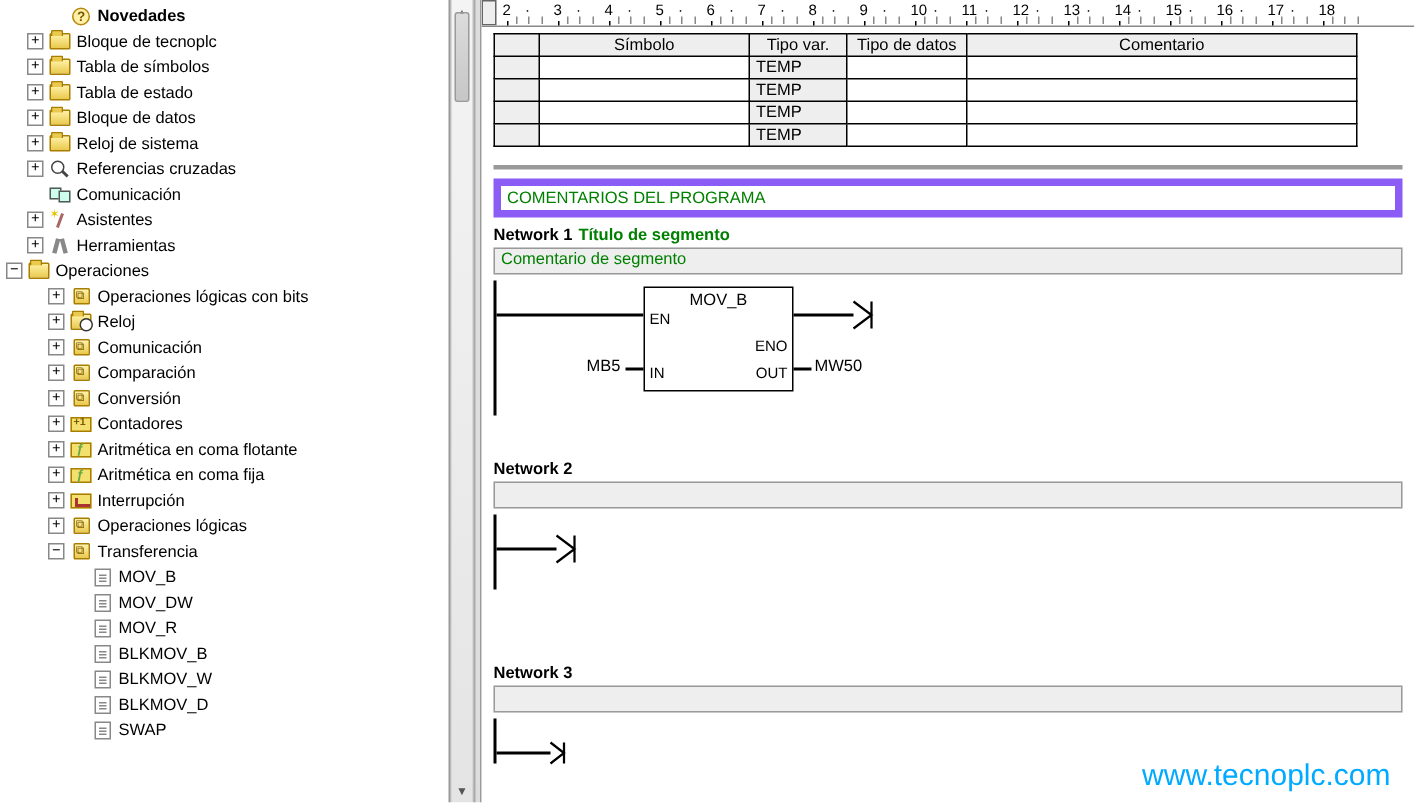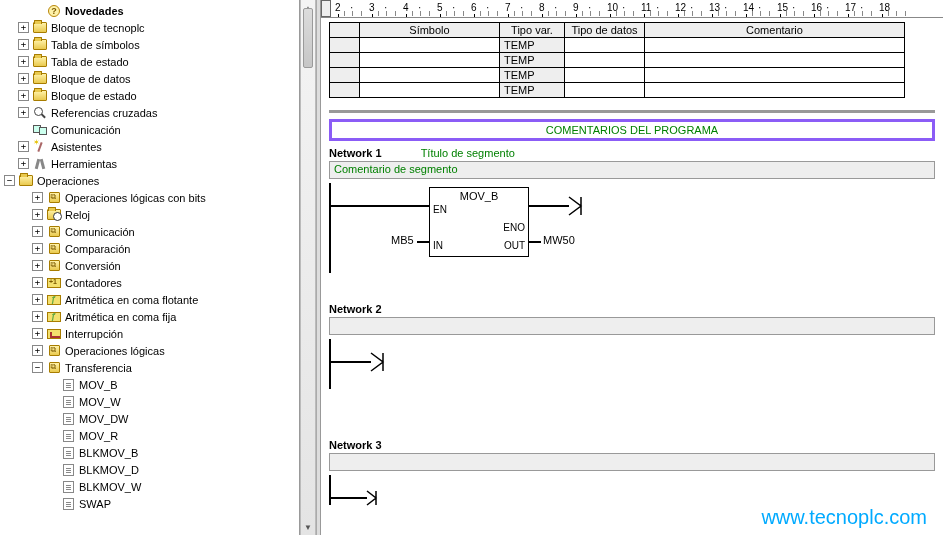--- a/index.html
+++ b/index.html
@@ -149,27 +149,27 @@
   .var-table .c-sym{width:140px;}
   .var-table .c-type{width:65px; background:#eee;}
   .var-table .c-dtype{width:80px;}
   .var-table .c-com{width:260px;}
 
   .divider-thick{
     margin:12px 8px 6px 8px;
     border-top:3px solid #999;
   }
   .prog-header{
-    margin:0 8px; border:3px solid #8b5cf6; padding:2px 4px;
-    color:#008000; background:#fff;text-align:center;
+    margin:0 8px; border:5px solid #8b5cf6; padding:2px 4px;
+    color:#008000; background:#fff;
   }
   .net-title{
     margin:6px 8px 2px 8px; font-weight:bold;
   }
-  .net-title .seg{ color:#008000; font-weight:normal; margin-left:36px;}
+  .net-title .seg{ color:#008000; font-weight:bold; margin-left:1px;}
   .net-bar{
     margin:0 8px; height:18px; border:1px solid #999;
     background:#eee; color:#008000; padding:1px 4px; font-size:11px;
   }
   .ladder{
     position:relative; margin:4px 8px 30px 8px; height:90px;
   }
   .rail{position:absolute;left:0;top:0;bottom:0;width:2px;background:#000;}
   .wire-h{position:absolute;height:1.5px;background:#000;}
   .box{
@@ -230,21 +230,21 @@
           <span class="icon-slot">
             <span class="ic ic-folder"></span>
           </span>
           <span class="label">Bloque de datos</span>
         </div>
         <div class="tree-node ind0">
           <span class="expander">+</span>
           <span class="icon-slot">
             <span class="ic ic-folder"></span>
           </span>
-          <span class="label">Bloque de estado</span>
+          <span class="label">Reloj de sistema</span>
         </div>
         <div class="tree-node ind0">
           <span class="expander">+</span>
           <span class="icon-slot">
             <span class="ic ic-search"></span>
           </span>
           <span class="label">Referencias cruzadas</span>
         </div>
         <div class="tree-node ind0">
           <span class="expander blank"></span>
@@ -356,56 +356,49 @@
           <span class="icon-slot">
             <span class="ic ic-item"></span>
           </span>
           <span class="label">MOV_B</span>
         </div>
         <div class="tree-node ind2">
           <span class="expander blank"></span>
           <span class="icon-slot">
             <span class="ic ic-item"></span>
           </span>
-          <span class="label">MOV_W</span>
+          <span class="label">MOV_DW</span>
         </div>
         <div class="tree-node ind2">
           <span class="expander blank"></span>
           <span class="icon-slot">
             <span class="ic ic-item"></span>
           </span>
-          <span class="label">MOV_DW</span>
+          <span class="label">MOV_R</span>
         </div>
         <div class="tree-node ind2">
           <span class="expander blank"></span>
           <span class="icon-slot">
             <span class="ic ic-item"></span>
           </span>
-          <span class="label">MOV_R</span>
+          <span class="label">BLKMOV_B</span>
         </div>
         <div class="tree-node ind2">
           <span class="expander blank"></span>
           <span class="icon-slot">
             <span class="ic ic-item"></span>
           </span>
-          <span class="label">BLKMOV_B</span>
+          <span class="label">BLKMOV_W</span>
         </div>
         <div class="tree-node ind2">
           <span class="expander blank"></span>
           <span class="icon-slot">
             <span class="ic ic-item"></span>
           </span>
           <span class="label">BLKMOV_D</span>
-        </div>
-        <div class="tree-node ind2">
-          <span class="expander blank"></span>
-          <span class="icon-slot">
-            <span class="ic ic-item"></span>
-          </span>
-          <span class="label">BLKMOV_W</span>
         </div>
         <div class="tree-node ind2">
           <span class="expander blank"></span>
           <span class="icon-slot">
             <span class="ic ic-item"></span>
           </span>
           <span class="label">SWAP</span>
         </div>
       </div>
   </div>

